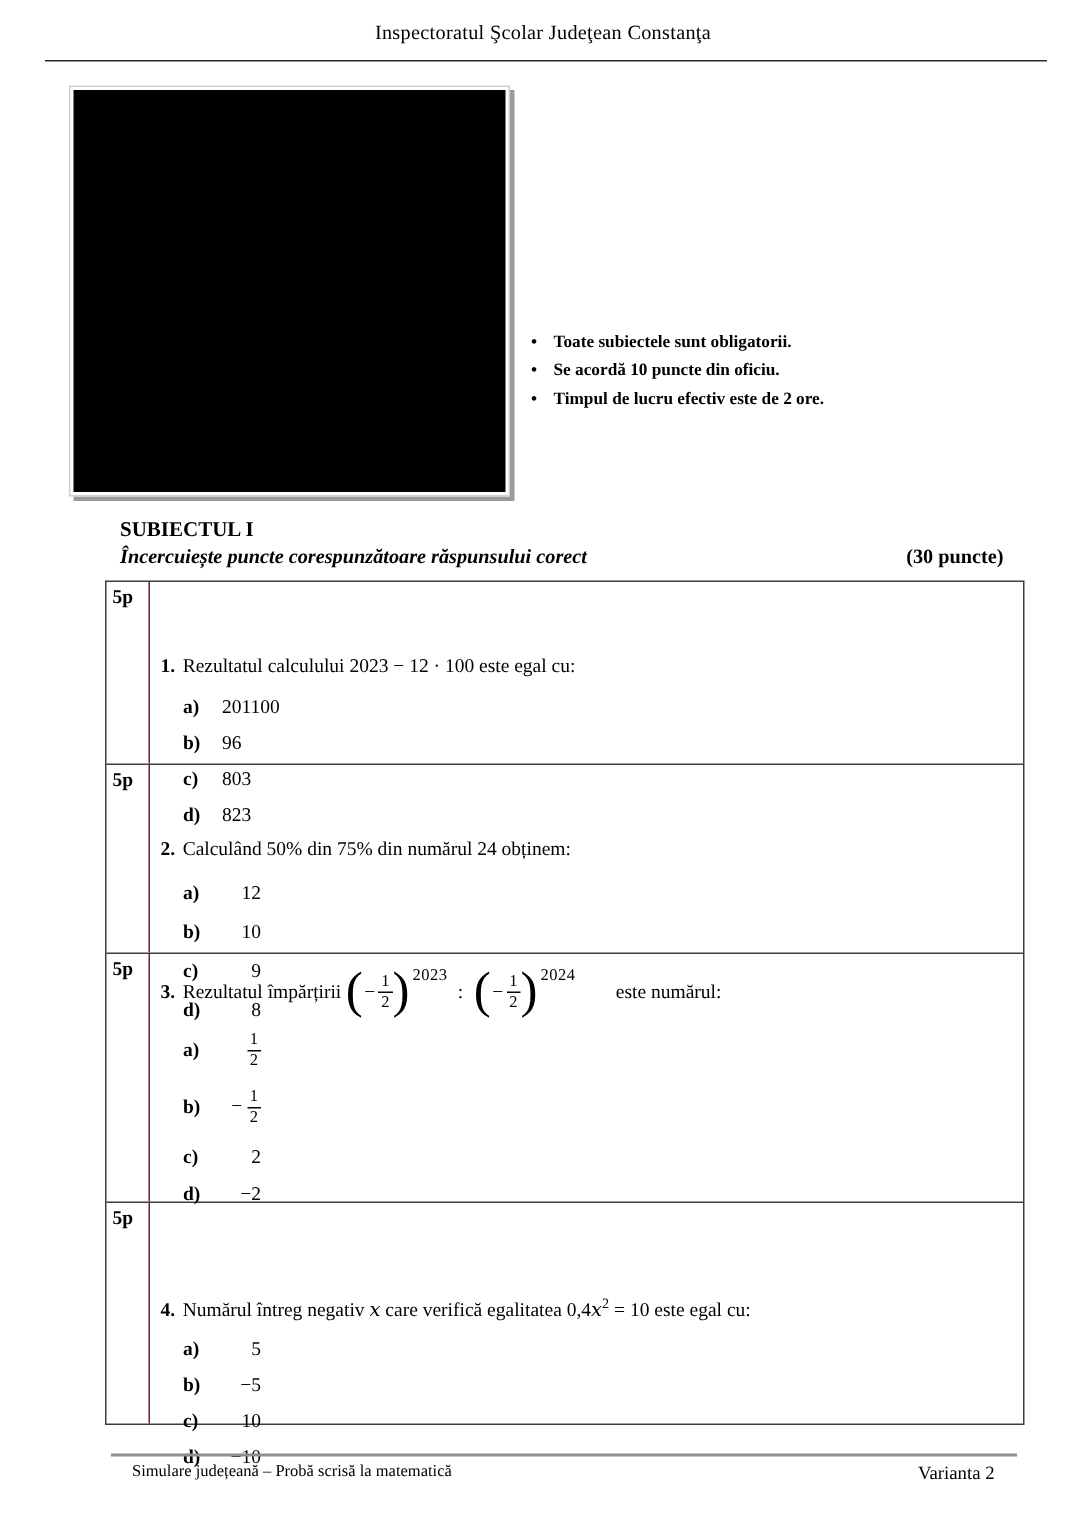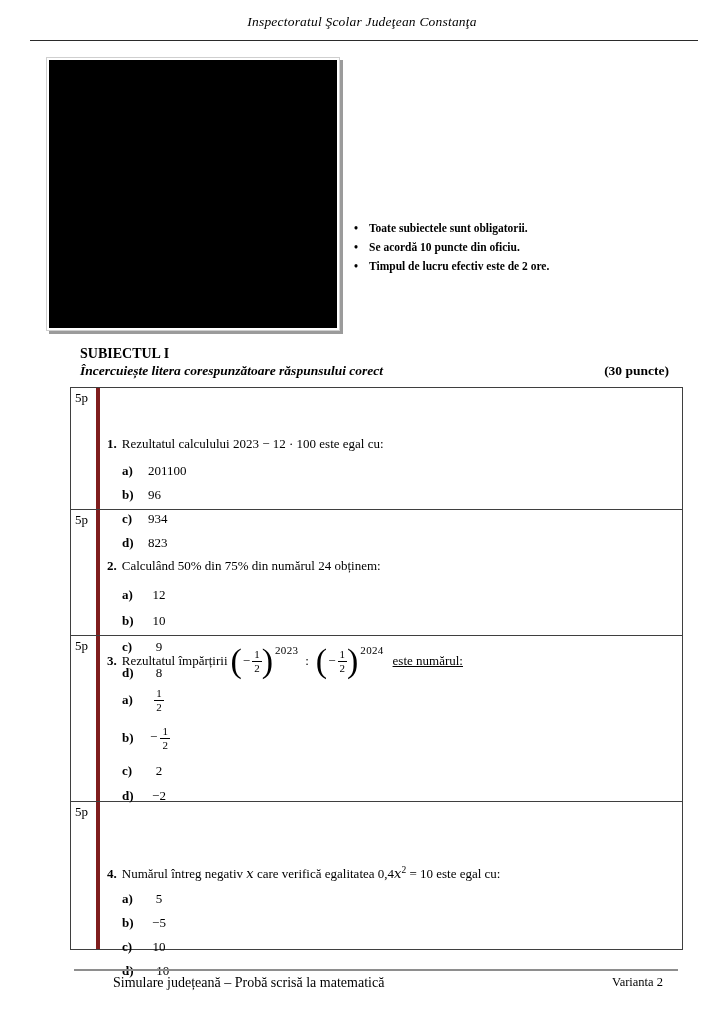--- a/index.html
+++ b/index.html
@@ -8,21 +8,21 @@
     position:relative;
     width:724px; height:1024px;
     font-family:"Liberation Serif", serif;
     color:#000;
     overflow:hidden;
   }
 
   
   .header-title {
     position:absolute; top:14px; left:0; width:100%;
-    text-align:center; font-size:13.5px; letter-spacing:.2px;font-style:italic;
+    text-align:center; font-size:13.5px; letter-spacing:.2px;
   }
   .header-rule {
     position:absolute; top:40px; left:30px; width:668px;
     border-top:1.4px solid #2b2b2b;
   }
 
   
   .photo-frame {
     position:absolute; left:46px; top:57px;
     border:1px solid #cfcfcf; padding:2px;
@@ -54,34 +54,34 @@
     border:1px solid #3f3f3f;
   }
   .qrow { display:flex; border-bottom:1px solid #3f3f3f; }
   .qrow:last-child { border-bottom:none; }
   .qrow.r1 { height:122px; }
   .qrow.r2 { height:126px; }
   .qrow.r3 { height:166px; }
   .qrow.r4 { height:147px; }
   .pcell {
     width:29px; flex:0 0 29px;
-    border-right:4px solid #7f1d1d;
-    font-weight:normal; font-size:13px;
+    border-right:1px solid #7f1d1d;
+    font-weight:bold; font-size:13px;
     padding:2px 0 0 4px;
   }
   .qcell { flex:1; padding:3px 6px 0 7px; font-size:13px; }
 
   .qline { line-height:18px;margin-top:44px; }
   .qnum { font-weight:bold; margin-right:5px; }
 
   .opts { margin-left:15px; }
   .opt { display:flex; align-items:center; font-size:13px; }
   .opt .letter { font-weight:bold; width:20px; flex:0 0 20px; }
   .opt .val { margin-left:6px; }
-  .opt .val.center { margin-left:2px; display:inline-block; min-width:30px; text-align:center; }
+  .opt .val.center { margin-left:2px; display:inline-block; min-width:30px; text-align:right; }
 
   .r1 .opts { margin-top:6px; } .r1 .opt { height:24px; }
   .r2 .opts { margin-top:7px; } .r2 .opt { height:26px; }
   .r4 .spacer { height:12px; }
   .r4 .opts { margin-top:4px; } .r4 .opt { height:24px; }
 
   
   .frac {
     display:inline-flex; flex-direction:column; align-items:center;
     font-size:11px; line-height:1.15; vertical-align:middle;
@@ -89,39 +89,39 @@
   .frac .den { border-top:1px solid #000; padding:0 2px; }
   .frac .num { padding:0 2px; }
 
   .q3line { display:flex; align-items:center; height:40px; margin-top:2px; line-height:16px; }
   .q3line .qnum { align-self:center; }
   .mexpr { display:inline-flex; align-items:center; margin:0 3px; }
   .bp { font-size:34px; line-height:30px; font-weight:400; }
   .mneg { margin:0 2px 0 1px; font-size:13px; }
   .exp { font-size:11px; align-self:flex-start; margin:-4px 0 0 2px; letter-spacing:.3px; }
   .mcolon { margin:0 7px; font-size:13px; }
-  .q3suffix { margin-left:6px;text-decoration:underline; }
+  .q3suffix { margin-left:24px; }
 
   .r3 .opts { margin-top:1px; }
   .opt.fracopt-a { height:36px; }
   .opt.fracopt-b { height:40px; }
   .opt.plain-c { height:25px; }
   .opt.plain-d { height:25px; }
   .optsign { margin:0 3px 0 2px; }
 
   .ital { font-style:italic; font-family:"DejaVu Serif", serif; }
   .eq { white-space:nowrap; }
   .eq sup { font-size:9.5px; }
 
   
   .footer-rule {
     position:absolute; left:74px; top:969px; width:604px;
     border-top:2px solid #8e8e8e;
   }
-  .footer-left  { position:absolute; left:88px;  top:975px; font-size:14px;margin-left:25px; }
+  .footer-left  { position:absolute; left:88px;  top:975px; font-size:11px; }
   .footer-right { position:absolute; left:612px; top:975px; font-size:12.5px; }
 </style>
 </head>
 <body>
 
 <div class="header-title">Inspectoratul Şcolar Judeţean Constanţa</div>
 <div class="header-rule"></div>
 
 <div class="photo-frame">
   <div class="photo"></div>
@@ -137,21 +137,21 @@
     <span>Se acordă 10 puncte din oficiu.</span>
   </div>
   <div class="notice-item">
     <span class="dot">•</span>
     <span>Timpul de lucru efectiv este de 2 ore.</span>
   </div>
 </div>
 
 <div class="section-title">SUBIECTUL I</div>
 <div class="section-sub">
-  <span class="instruction">Încercuiește litera corespunzătoare răspunsului corect</span>
+  <span class="instruction">Încercuiește puncte corespunzătoare răspunsului corect</span>
   <span>(30 puncte)</span>
 </div>
 
 <div class="qtable">
 
   <div class="qrow r1">
     <div class="pcell">5p</div>
     <div class="qcell">
       <div class="qline">
         <span class="qnum">1.</span><span>Rezultatul calculului 2023 − 12 · 100 este egal cu:</span>
@@ -160,21 +160,21 @@
         <div class="opt">
           <span class="letter">a)</span>
           <span class="val">201100</span>
         </div>
         <div class="opt">
           <span class="letter">b)</span>
           <span class="val">96</span>
         </div>
         <div class="opt">
           <span class="letter">c)</span>
-          <span class="val">934</span>
+          <span class="val">803</span>
         </div>
         <div class="opt">
           <span class="letter">d)</span>
           <span class="val">823</span>
         </div>
       </div>
     </div>
   </div>
 
   <div class="qrow r2">

